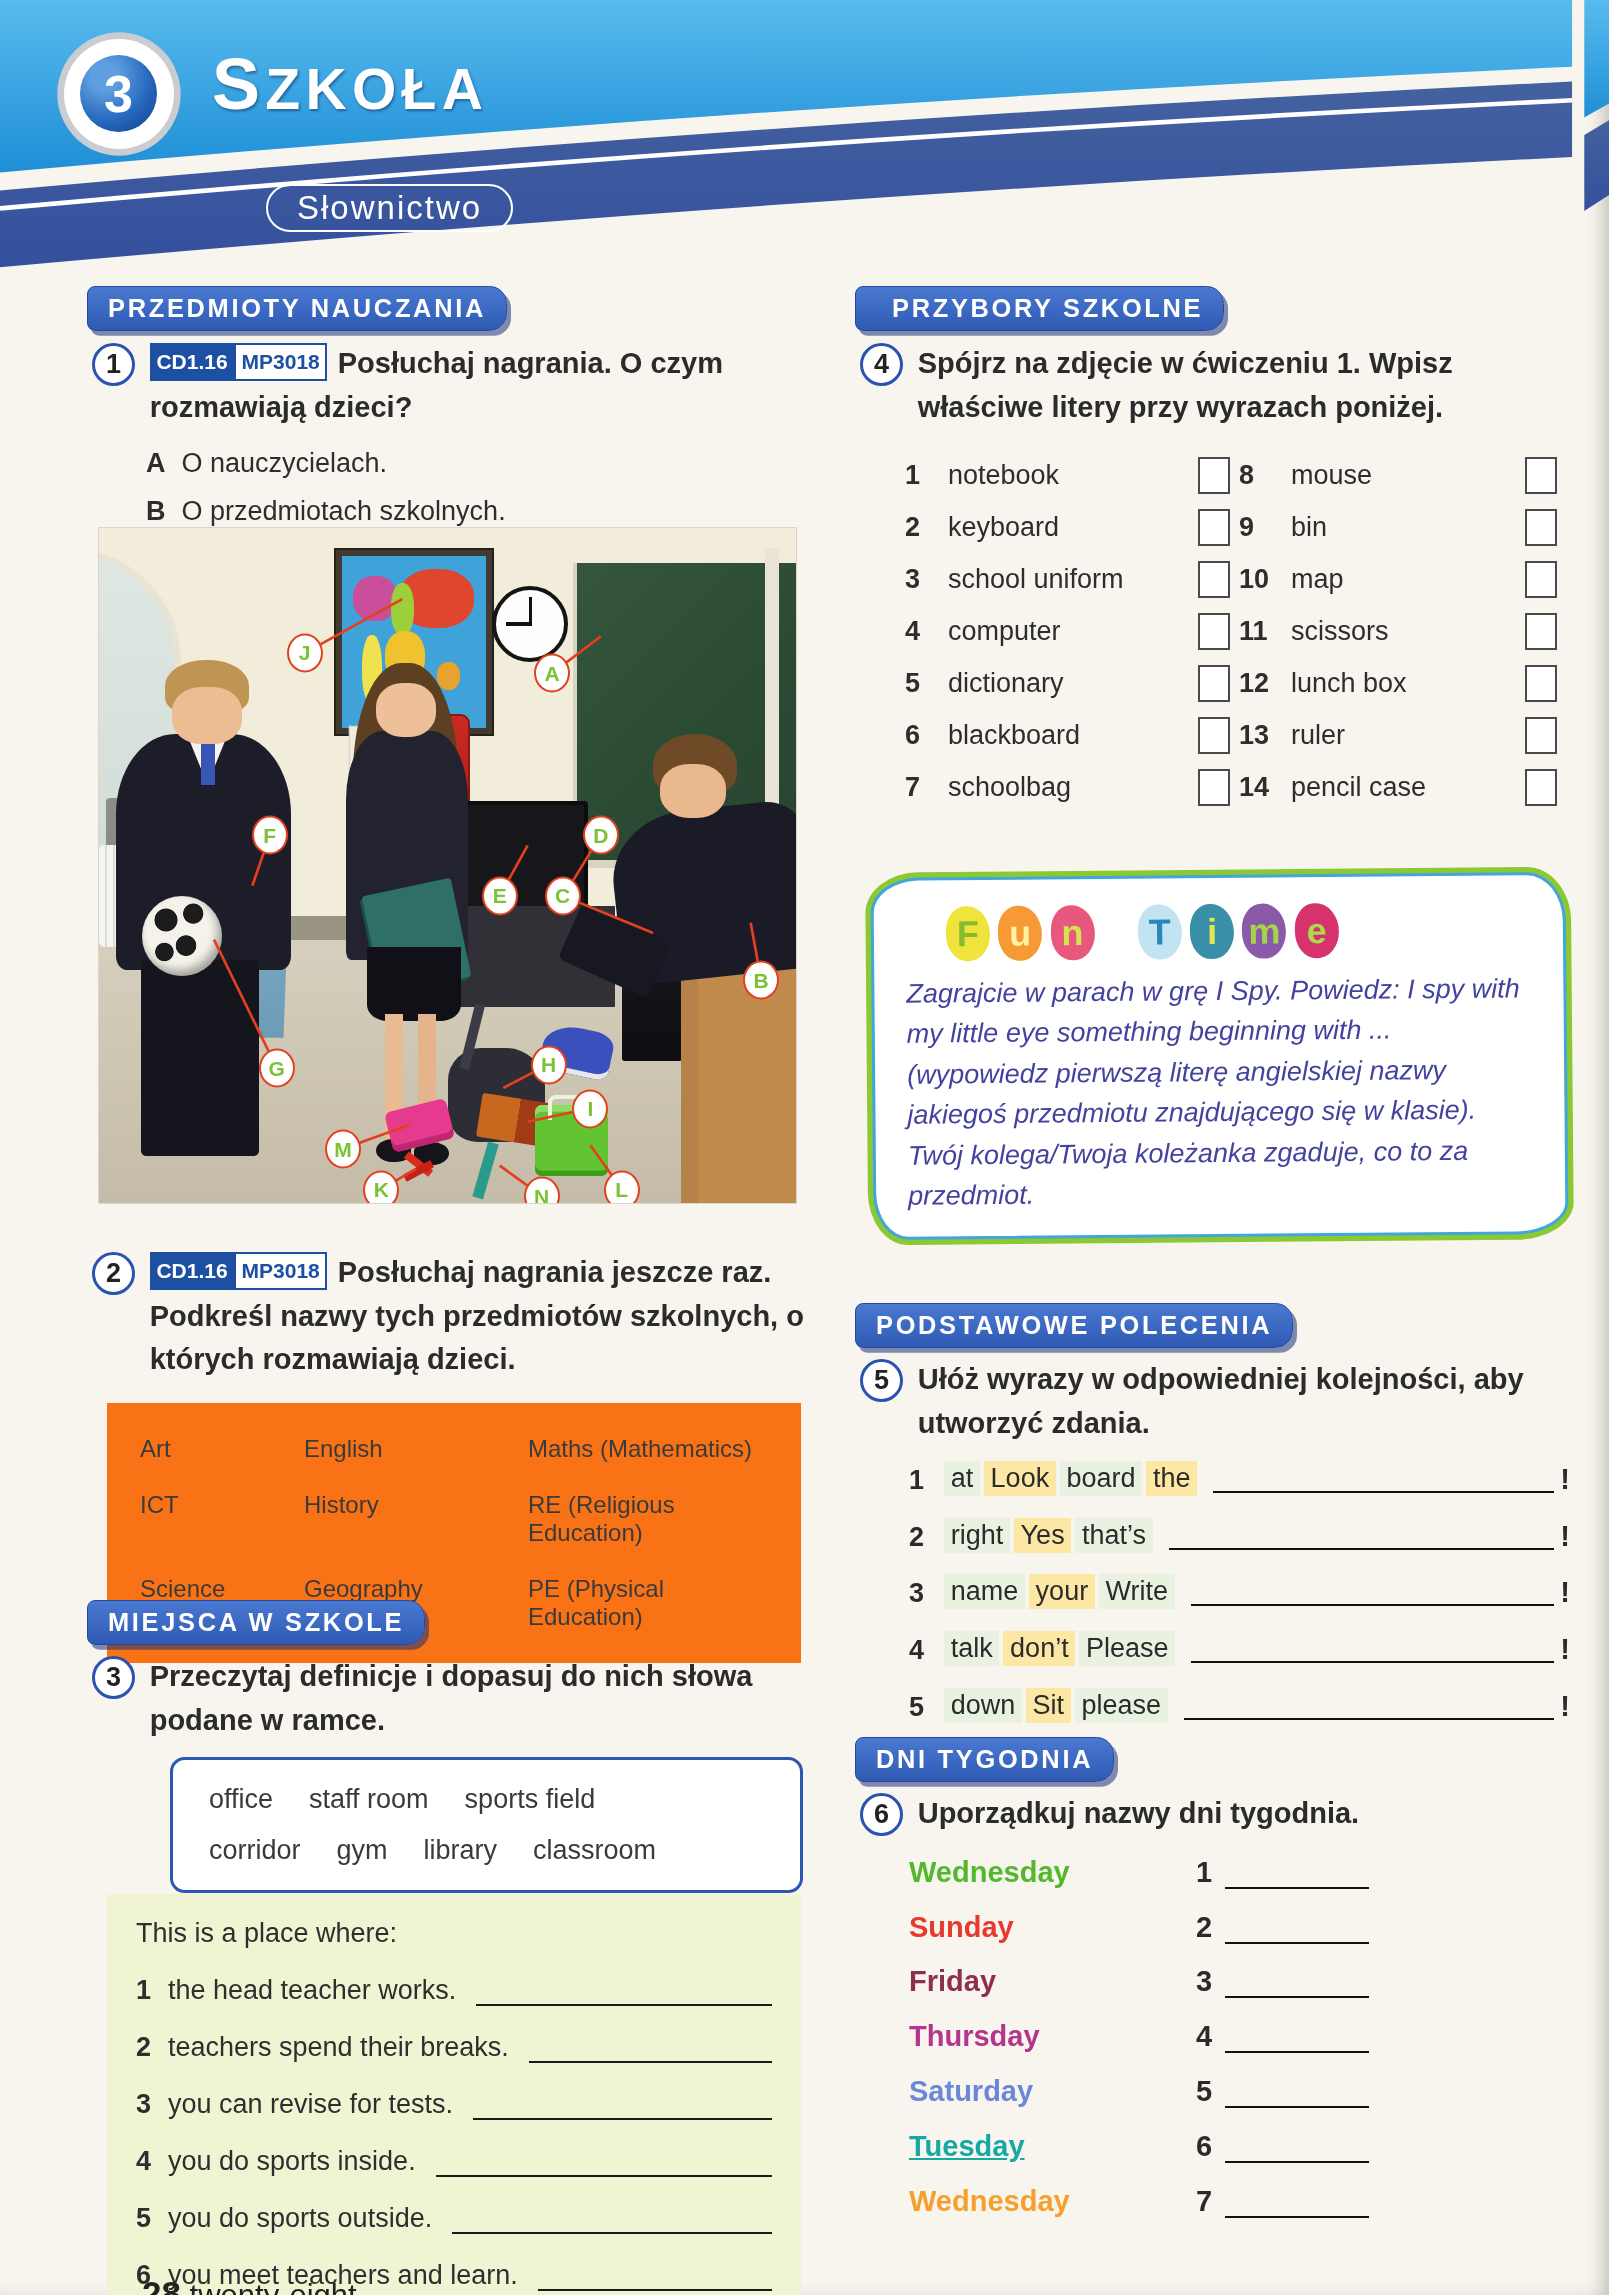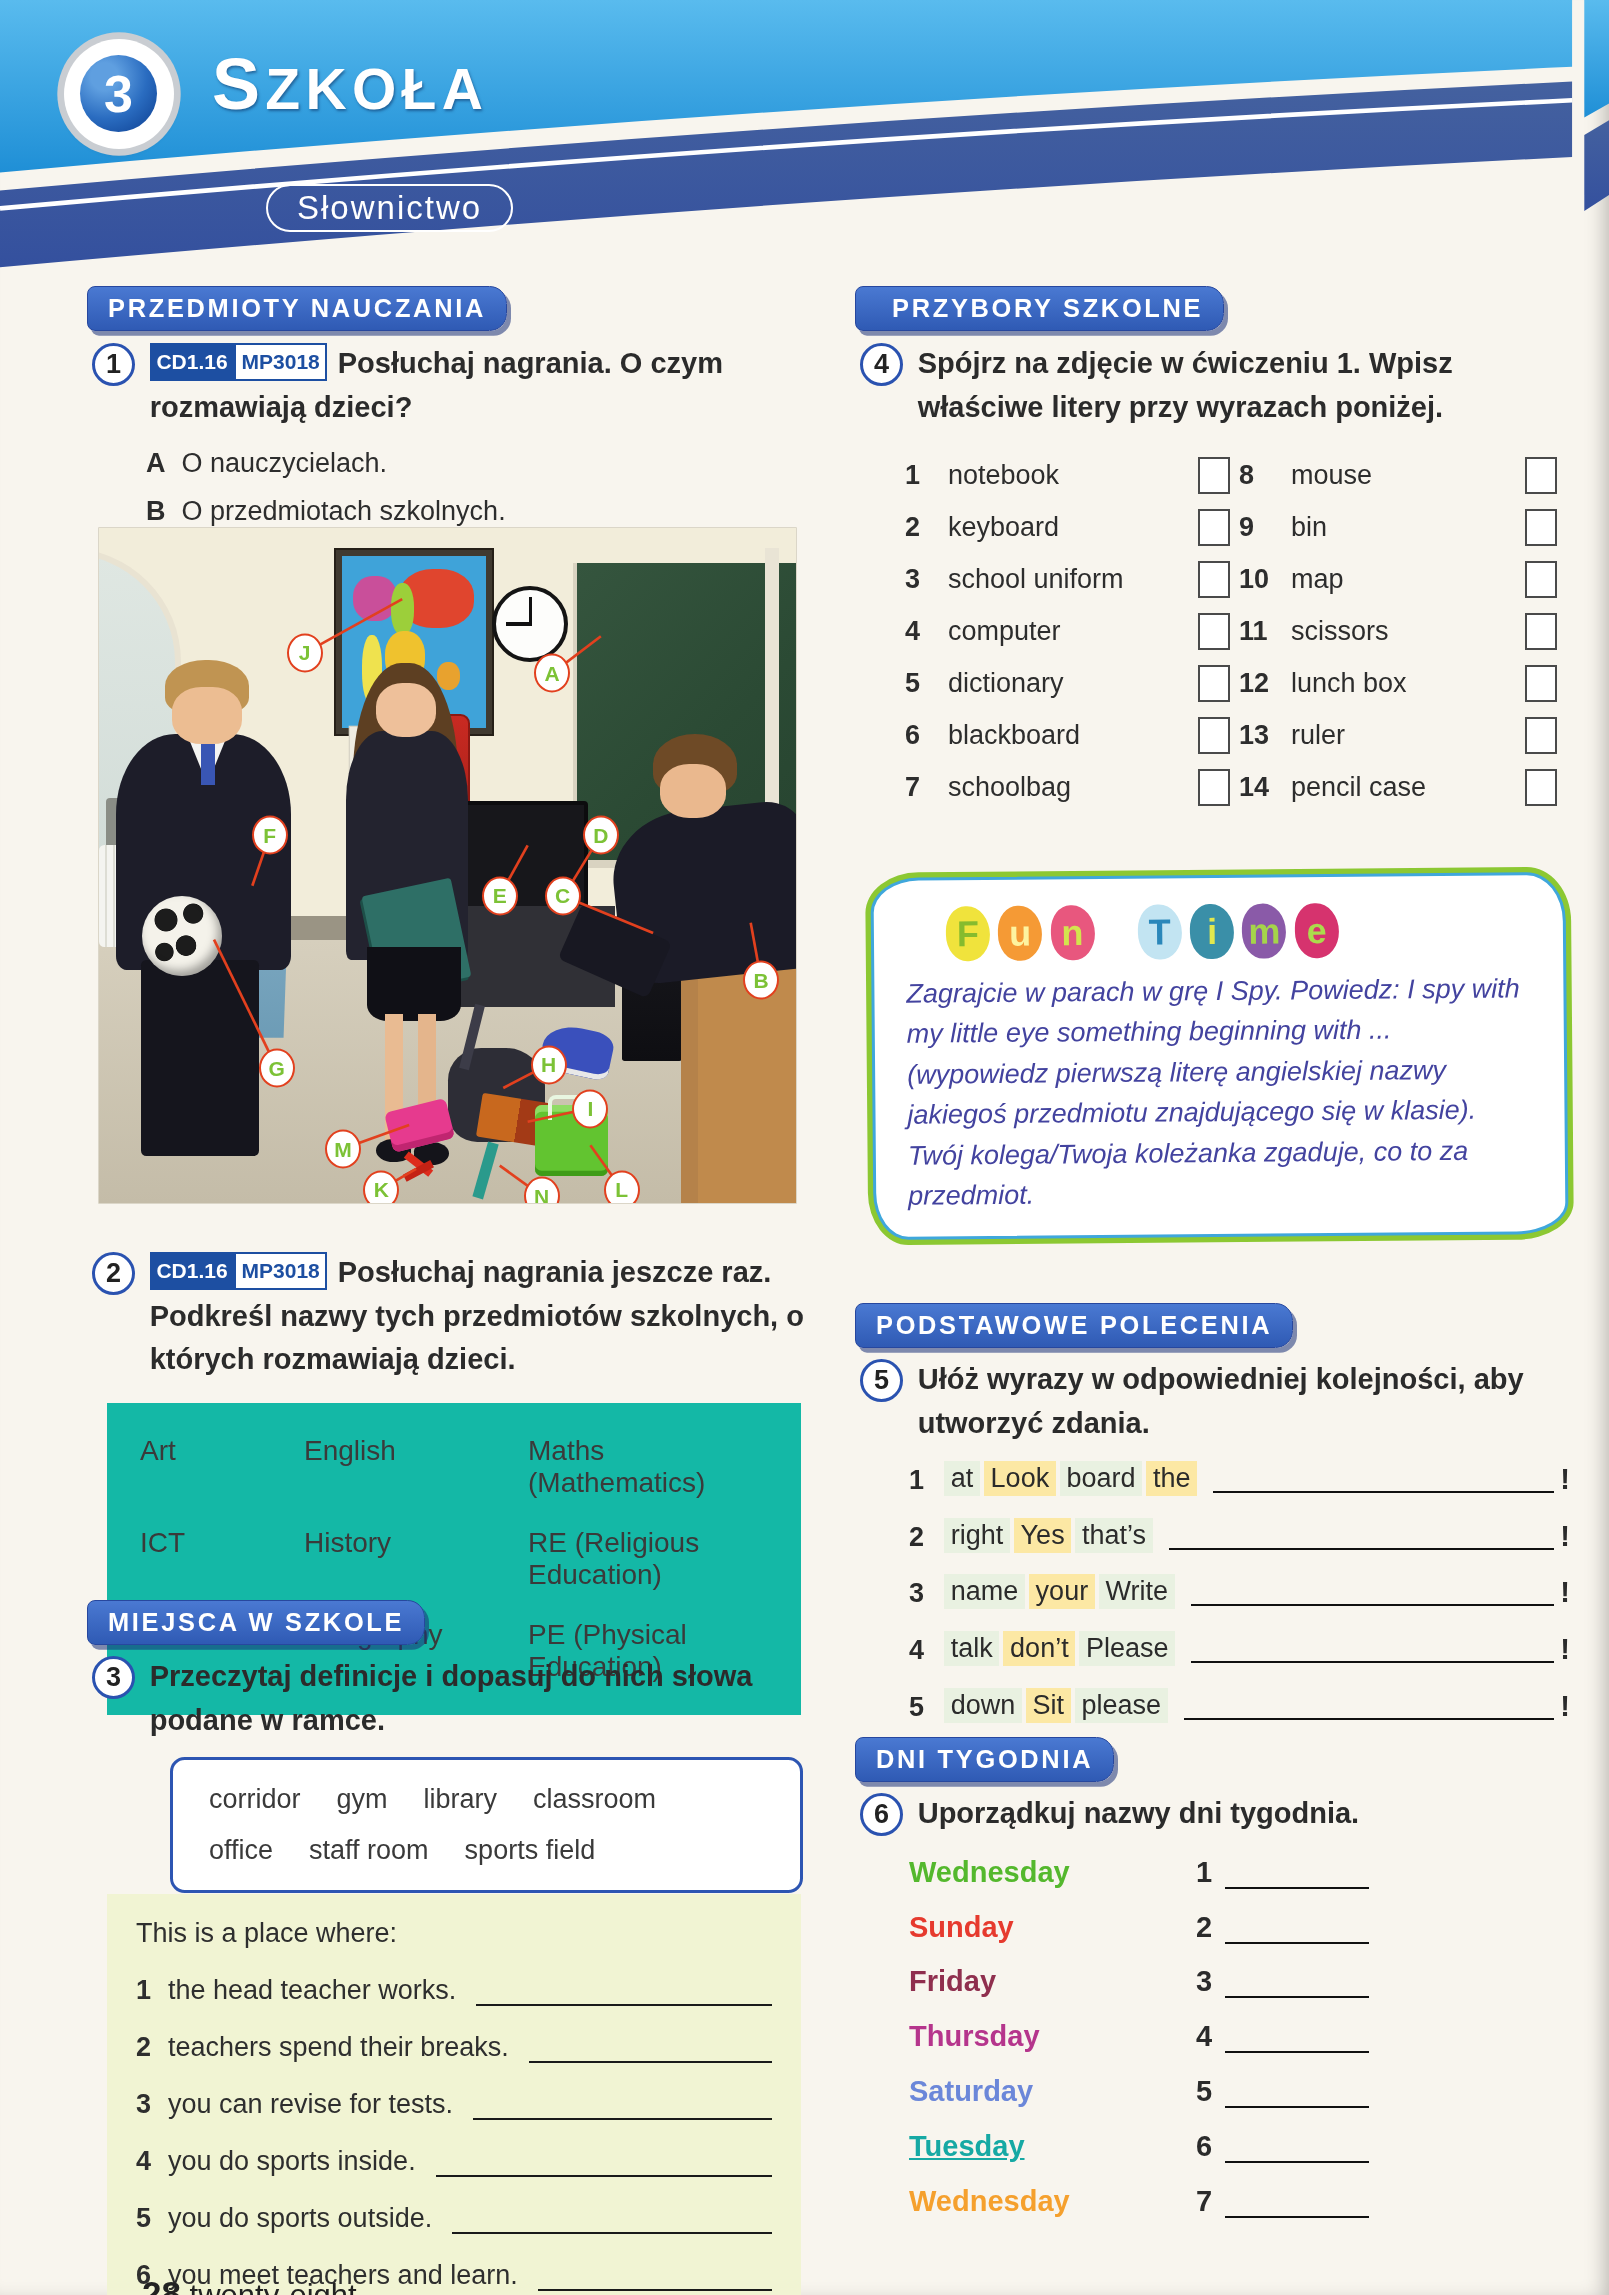--- a/index.html
+++ b/index.html
@@ -129,23 +129,23 @@
   .ph-lunchbox::before{content:"";position:absolute;left:18%;top:-14%;width:64%;height:30%;
       border:4px solid #e8f6e0;border-bottom:none;border-radius:8px 8px 0 0;}
   .ph-scissors1{left:43.6%;top:93.6%;width:4.4%;height:1.2%;background:#dd2c1c;transform:rotate(38deg);}
   .ph-scissors2{left:43.6%;top:94.6%;width:4.4%;height:1.2%;background:#c42214;transform:rotate(-28deg);}
   .ph-ruler{left:54.6%;top:91%;width:1.6%;height:8.5%;background:#2a9a8c;transform:rotate(16deg);}
   #leader-lines{left:0;top:0;width:100%;height:100%;}
   .photo-label{transform:translate(-50%,-50%);width:32px;height:35px;border-radius:50%;
       background:#fff;border:2.7px solid #e2401e;color:#7cc236;font-weight:bold;font-size:21px;
       display:flex;align-items:center;justify-content:center;z-index:5;}
   
-  .word-box-peach{position:absolute;background:#14b8a6;padding:32px 33px;
+  .word-box-peach{position:absolute;background:#f97316;padding:32px 33px;
       display:grid;grid-template-columns:164px 224px auto;row-gap:28px;
-      font-size:28px;color:#3a3a3a;}
+      font-size:24px;color:#3a3a3a;}
   .word-box-blue{position:absolute;border:3.3px solid #2d55b2;border-radius:14.7px;background:#fff;
       padding:24px 36px;font-size:27px;color:#3a3a3a;}
   .word-box-blue .wrow{display:flex;gap:36px;margin-bottom:20px;}
   .word-box-blue .wrow:last-child{margin-bottom:0;}
   .defs-box{position:absolute;background:#f1f4d3;padding:24px 29px 27px;font-size:27px;color:#2e2e2e;}
   .def-row{display:flex;align-items:flex-end;margin-top:24px;}
   .def-num{font-weight:bold;width:32px;flex:0 0 auto;}
   .def-text{flex:0 0 auto;}
   .def-line{flex:1;border-bottom:2.7px solid #1a1a1a;margin-left:20px;height:31px;min-width:120px;}
   
@@ -351,29 +351,29 @@
     <span>MIEJSCA W SZKOLE</span>
   </div>
 
   <div class="ex-head" style="left:92px;top:1655px;width:681px;">
     <div class="num-circle">3</div>
     <div class="ex-body"><span>Przeczytaj definicje i dopasuj do nich słowa podane w ramce.</span></div>
   </div>
 
   <div class="word-box-blue" style="left:170px;top:1757px;width:555px;">
     <div class="wrow">
+      <span>office</span>
+      <span>staff room</span>
+      <span>sports field</span>
+    </div>
+    <div class="wrow">
       <span>corridor</span>
       <span>gym</span>
       <span>library</span>
       <span>classroom</span>
-    </div>
-    <div class="wrow">
-      <span>office</span>
-      <span>staff room</span>
-      <span>sports field</span>
     </div>
   </div>
 
   <div class="defs-box" style="left:107px;top:1894px;width:636px;">
     <div>This is a place where:</div>
     <div class="def-row">
       <span class="def-num">1</span>
       <span class="def-text">the head teacher works.</span>
       <span class="def-line"></span>
     </div>

